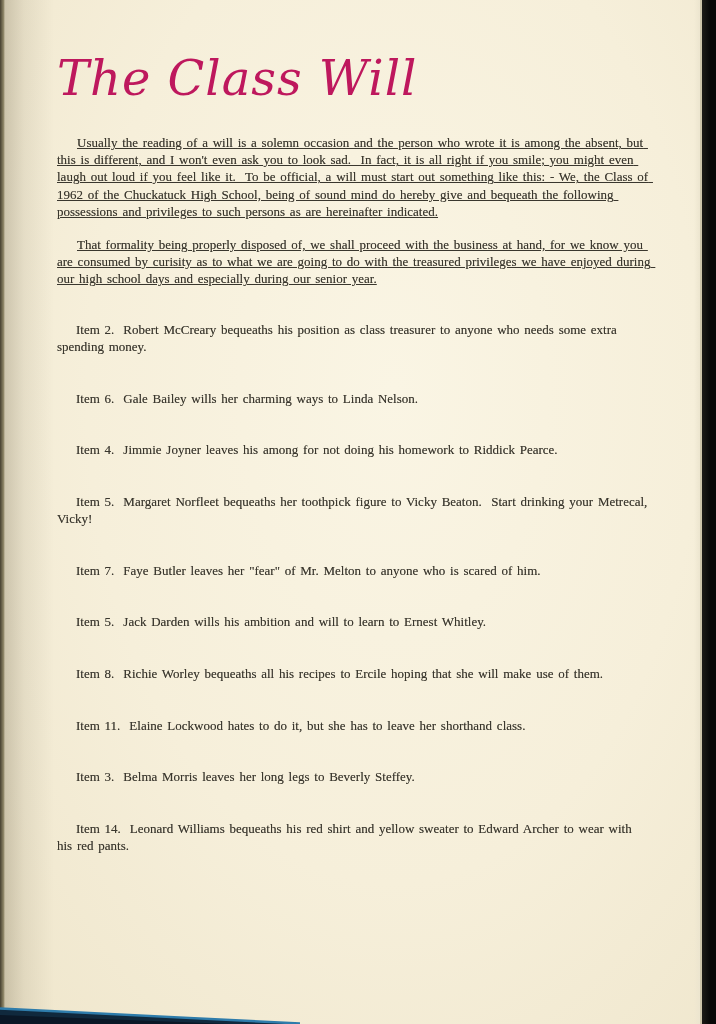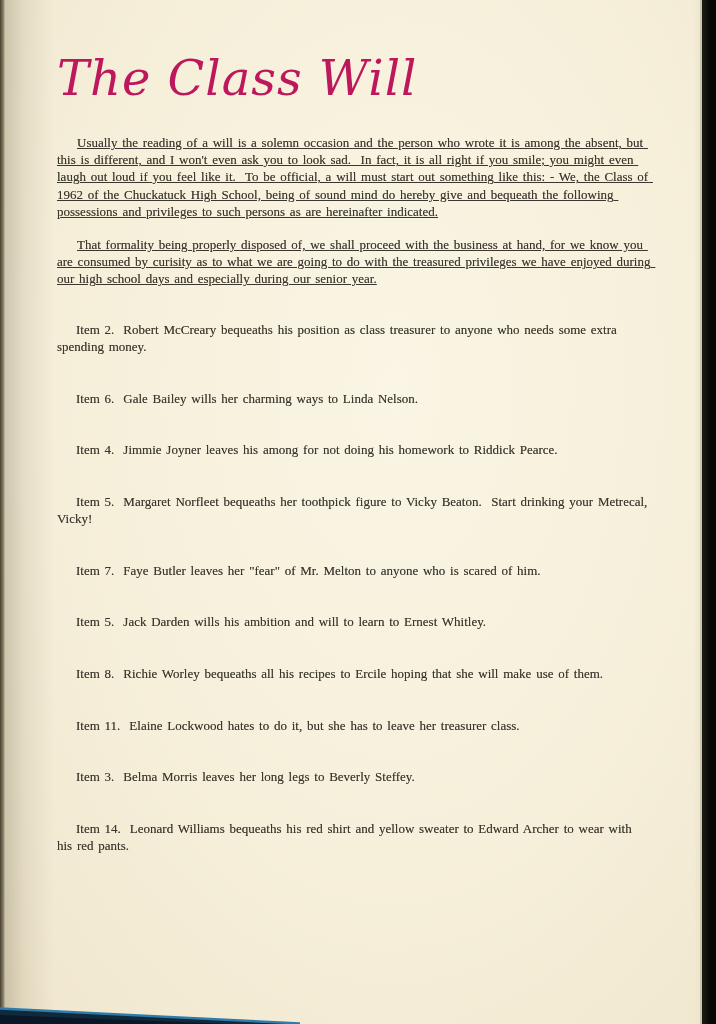--- a/index.html
+++ b/index.html
@@ -93,21 +93,21 @@
   <p class="item body-text">
     <span class="item-label">Item 5.</span><span>Jack Darden wills his ambition and will to learn to Ernest Whitley.</span>
   </p>
 
   <p class="item body-text">
     <span class="item-label">Item 8.</span><span>Richie Worley bequeaths all his recipes to Ercile hoping that she will make use of them.</span>
   </p>
 
 
   <p class="item body-text">
-    <span class="item-label">Item 11.</span><span>Elaine Lockwood hates to do it, but she has to leave her treasurer class.</span>
+    <span class="item-label">Item 11.</span><span>Elaine Lockwood hates to do it, but she has to leave her shorthand class.</span>
   </p>
 
 
   <p class="item body-text">
     <span class="item-label">Item 3.</span><span>Belma Morris leaves her long legs to Beverly Steffey.</span>
   </p>
 
   <p class="item body-text">
     <span class="item-label">Item 14.</span><span>Leonard Williams bequeaths his red shirt and yellow sweater to Edward Archer to wear with his red pants.</span>
   </p>

